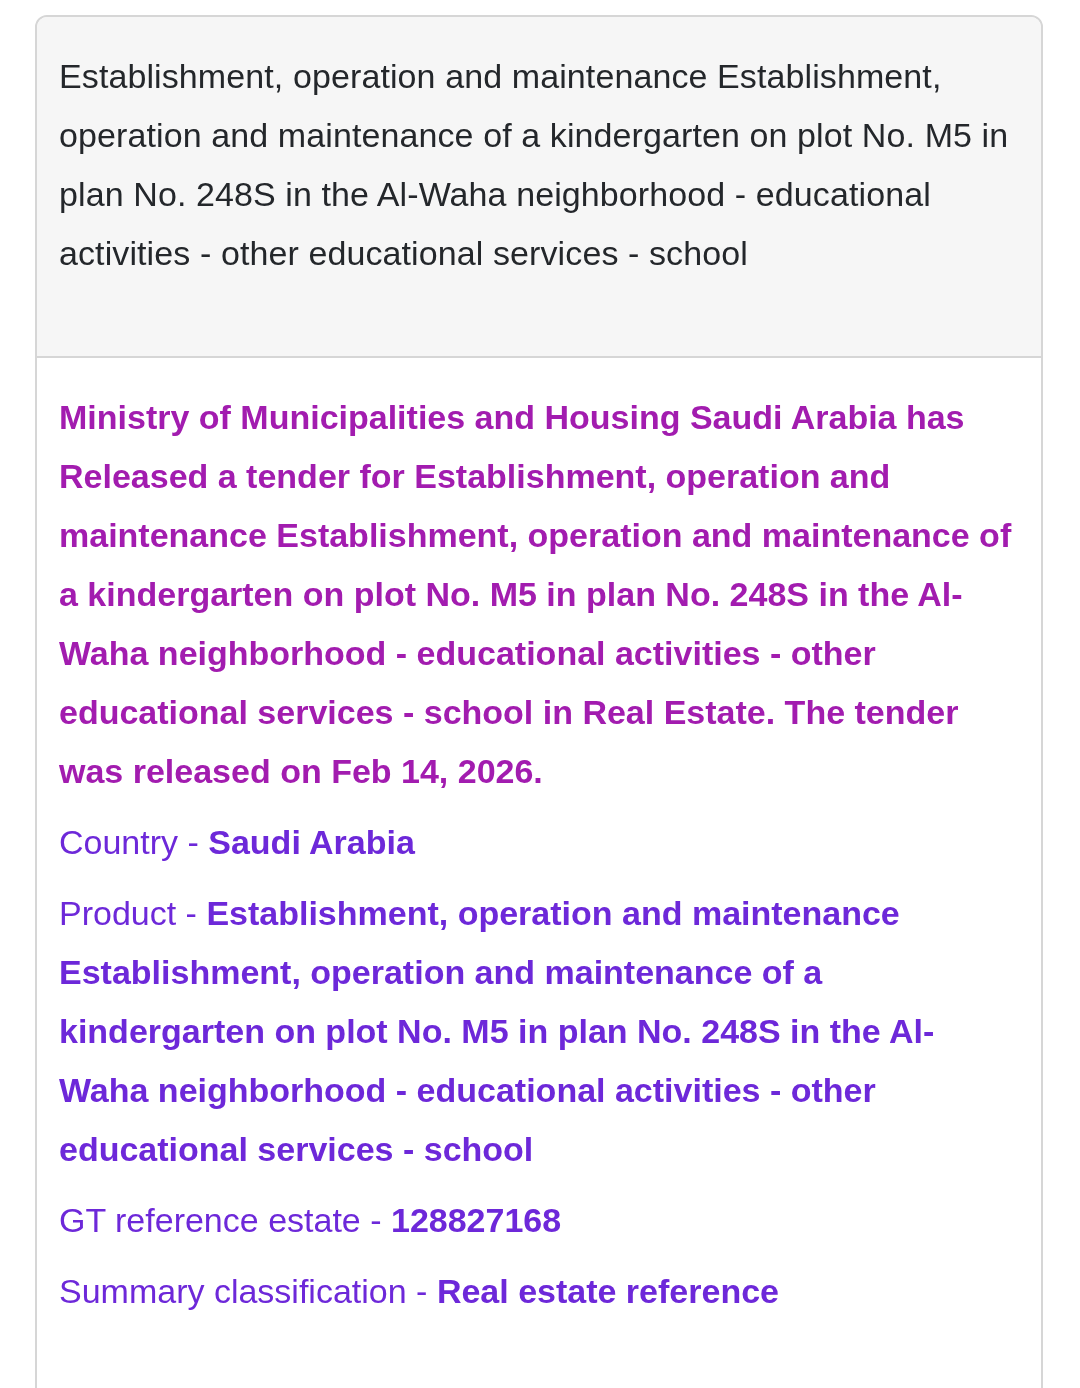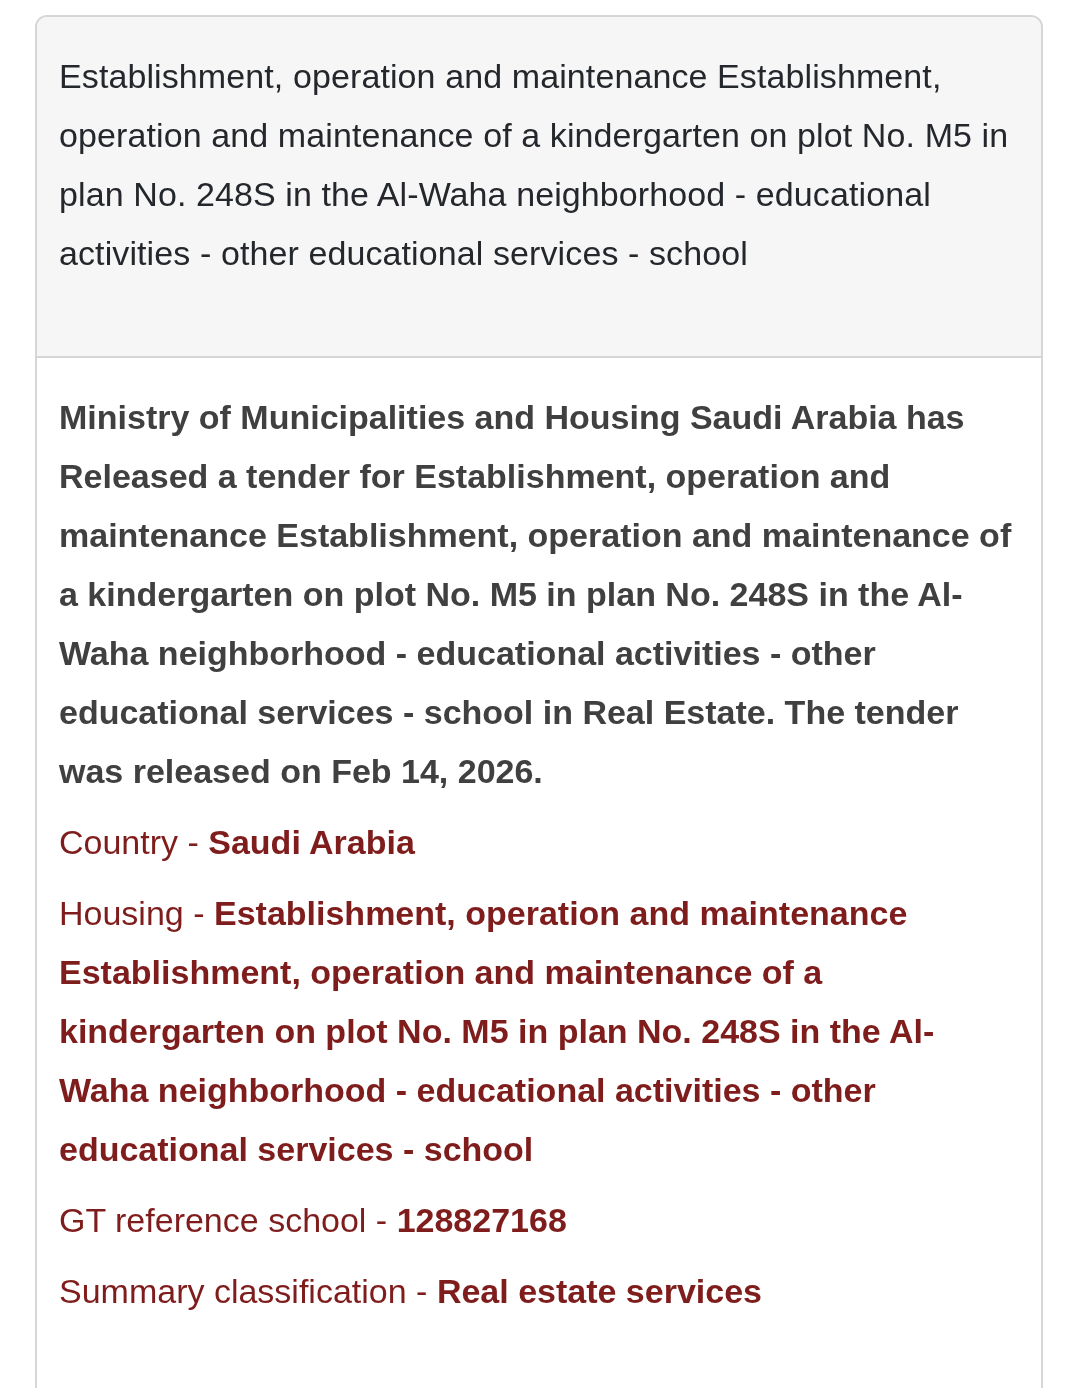--- a/index.html
+++ b/index.html
@@ -42,51 +42,51 @@
       margin: 0;
       letter-spacing: 0.1px;
     }
     .card-body {
       padding: 30px 22px 0 22px;
     }
     .intro {
       font-size: 34px;
       line-height: 59px;
       margin: 0 0 12px 0;
-      color: #404040;
+      color: #a21caf;
       font-weight: 600;
     }
     .intro b {
       font-weight: bold;
     }
     .detail {
       font-size: 34px;
       line-height: 59px;
       margin: 0 0 12px 0;
-      color: #7f1d1d;
+      color: #6d28d9;
     }
     .detail .label {
       font-weight: normal;
     }
     .detail .value {
       font-weight: bold;
     }
   </style>
 </head>
 <body>
 
 <div class="card">
   <div class="card-header">
     <p class="header-title">Establishment, operation and maintenance Establishment, operation and maintenance of a kindergarten on plot No. M5 in plan No. 248S in the Al-Waha neighborhood - educational activities - other educational services - school</p>
   </div>
   <div class="card-body">
     <p class="intro"><span>Ministry of Municipalities and Housing Saudi Arabia has Released a tender for </span><b>Establishment, operation and maintenance Establishment, operation and maintenance of a kindergarten on plot No. M5 in plan No. 248S in the Al-Waha neighborhood - educational activities - other educational services - school</b><span> in Real Estate. The tender was released on Feb 14, 2026.</span></p>
 
     <p class="detail"><span class="label">Country - </span><span class="value">Saudi Arabia</span></p>
 
-    <p class="detail"><span class="label">Housing - </span><span class="value">Establishment, operation and maintenance Establishment, operation and maintenance of a kindergarten on plot No. M5 in plan No. 248S in the Al-Waha neighborhood - educational activities - other educational services - school</span></p>
+    <p class="detail"><span class="label">Product - </span><span class="value">Establishment, operation and maintenance Establishment, operation and maintenance of a kindergarten on plot No. M5 in plan No. 248S in the Al-Waha neighborhood - educational activities - other educational services - school</span></p>
 
 
-    <p class="detail"><span class="label">GT reference school - </span><span class="value">128827168</span></p>
+    <p class="detail"><span class="label">GT reference estate - </span><span class="value">128827168</span></p>
 
-    <p class="detail"><span class="label">Summary classification - </span><span class="value">Real estate services</span></p>
+    <p class="detail"><span class="label">Summary classification - </span><span class="value">Real estate reference</span></p>
   </div>
 </div>
 
 </body></html>

